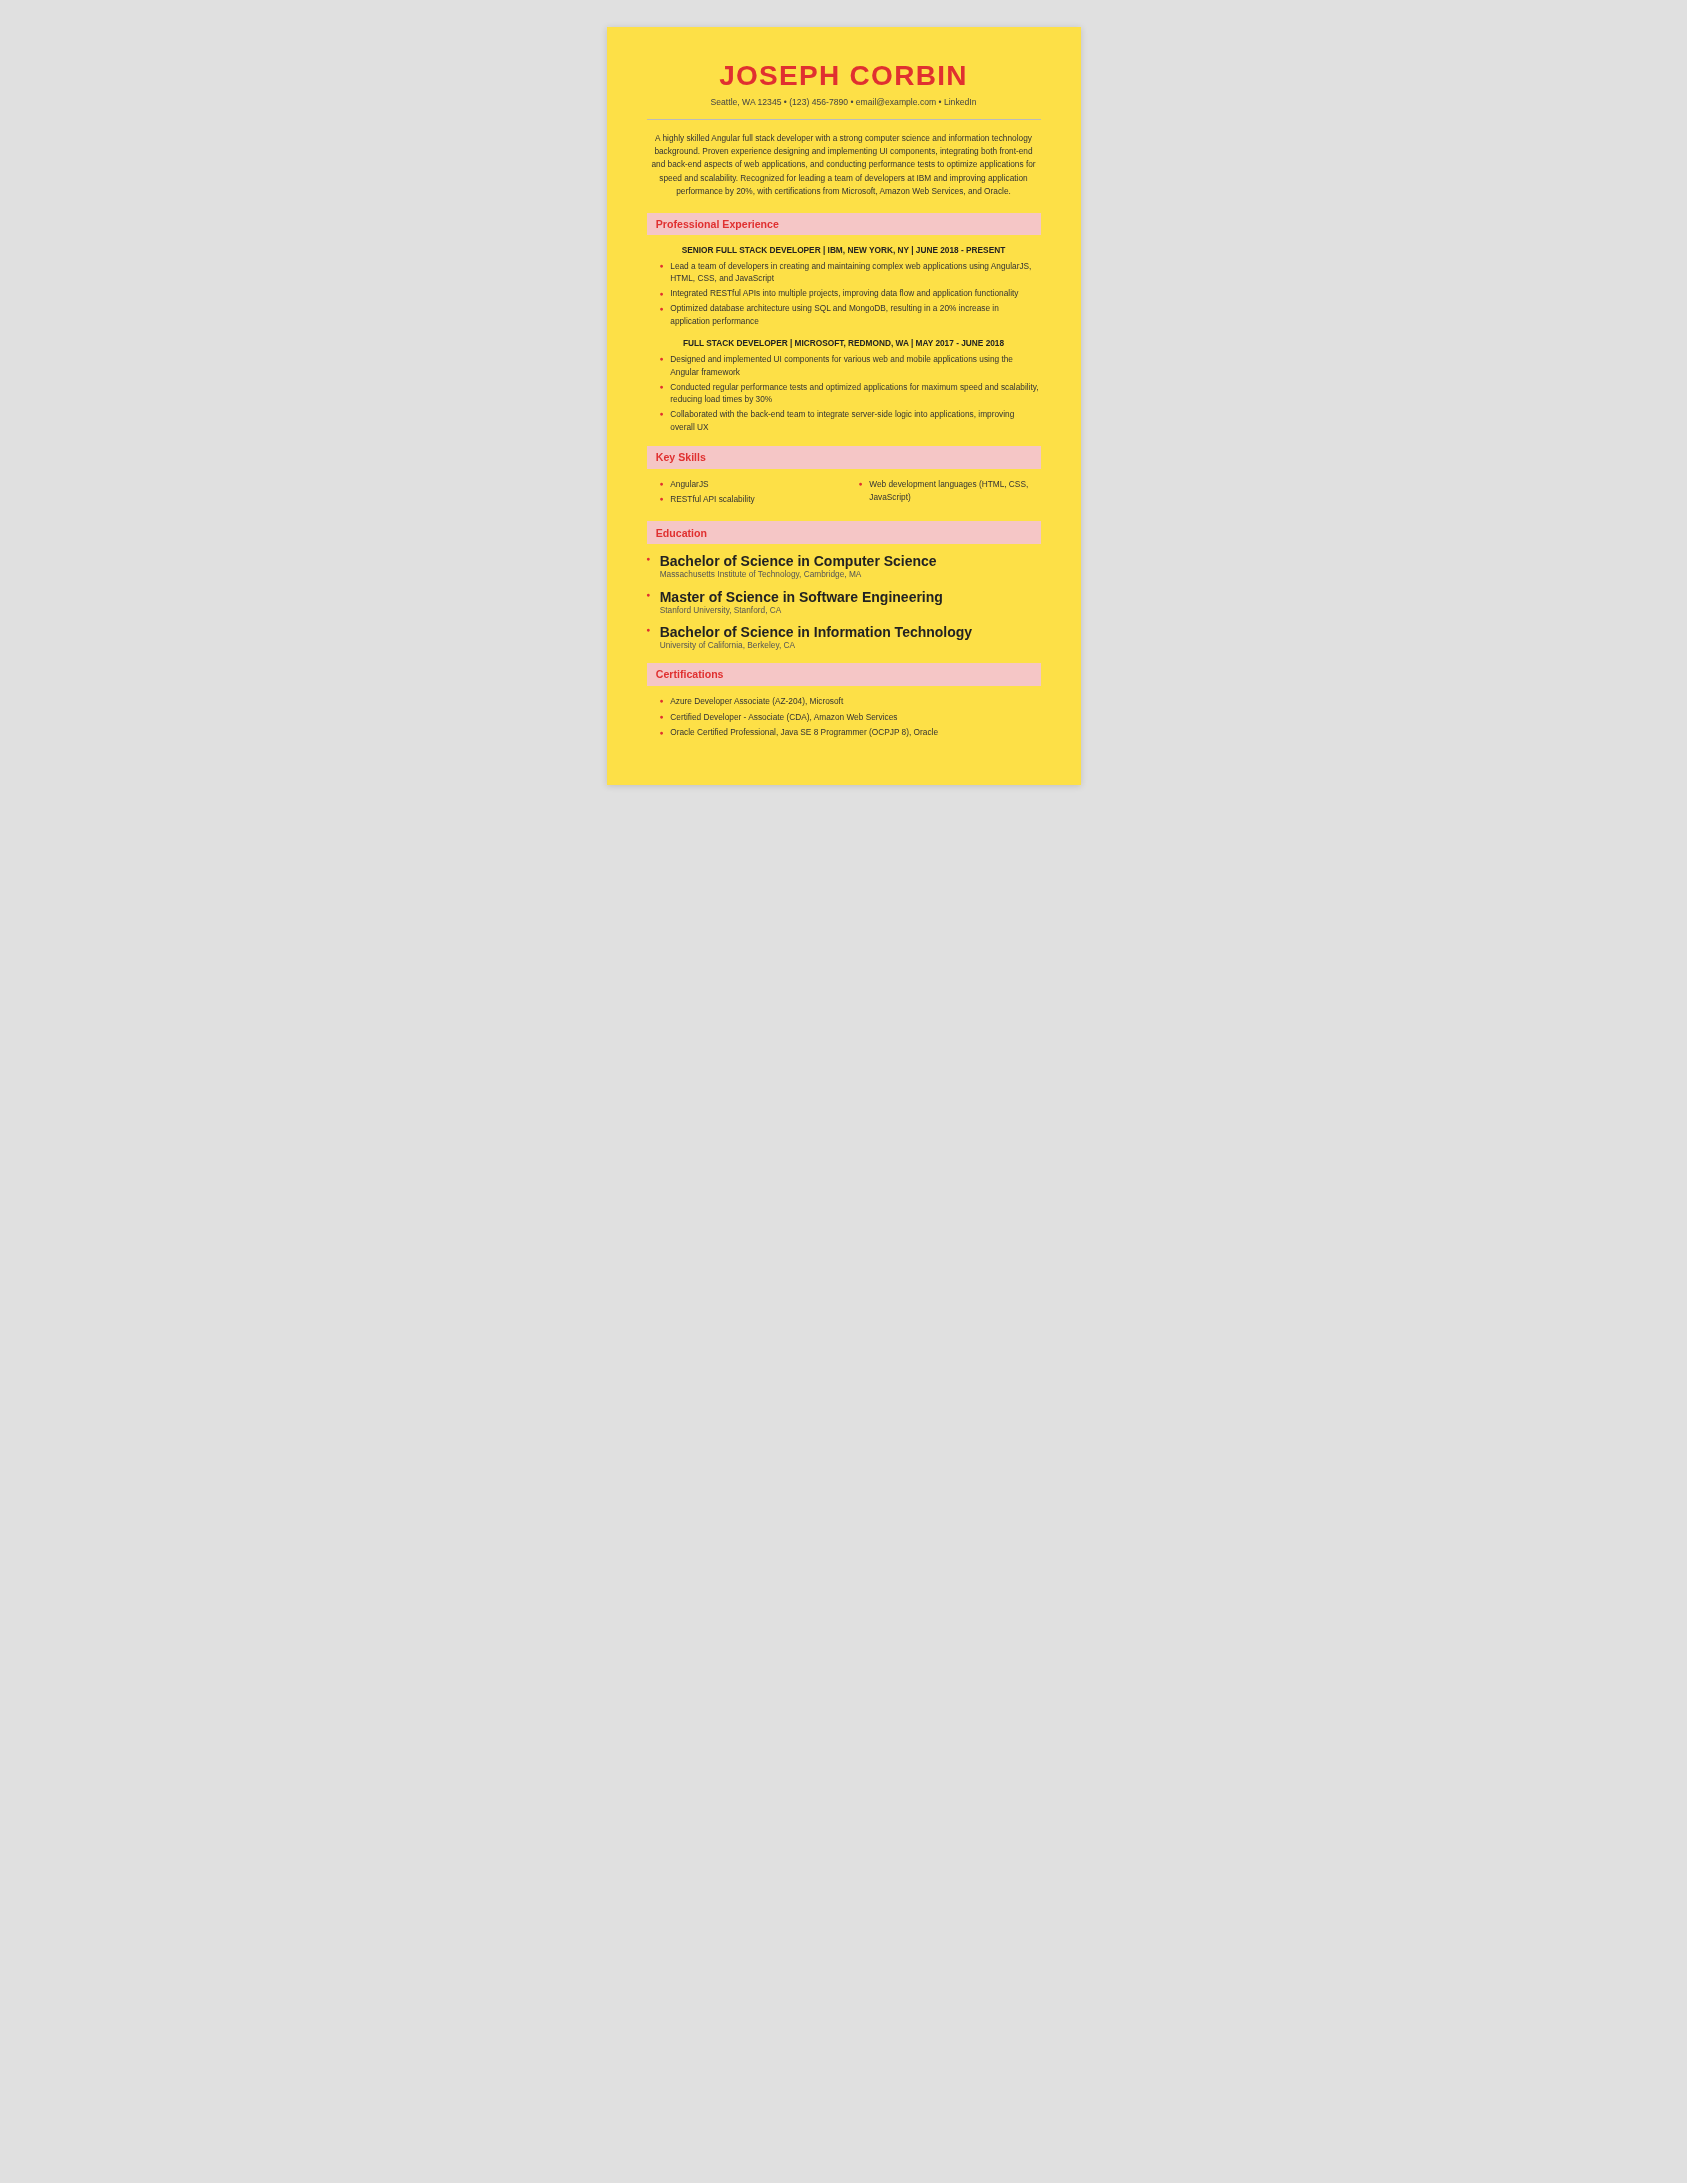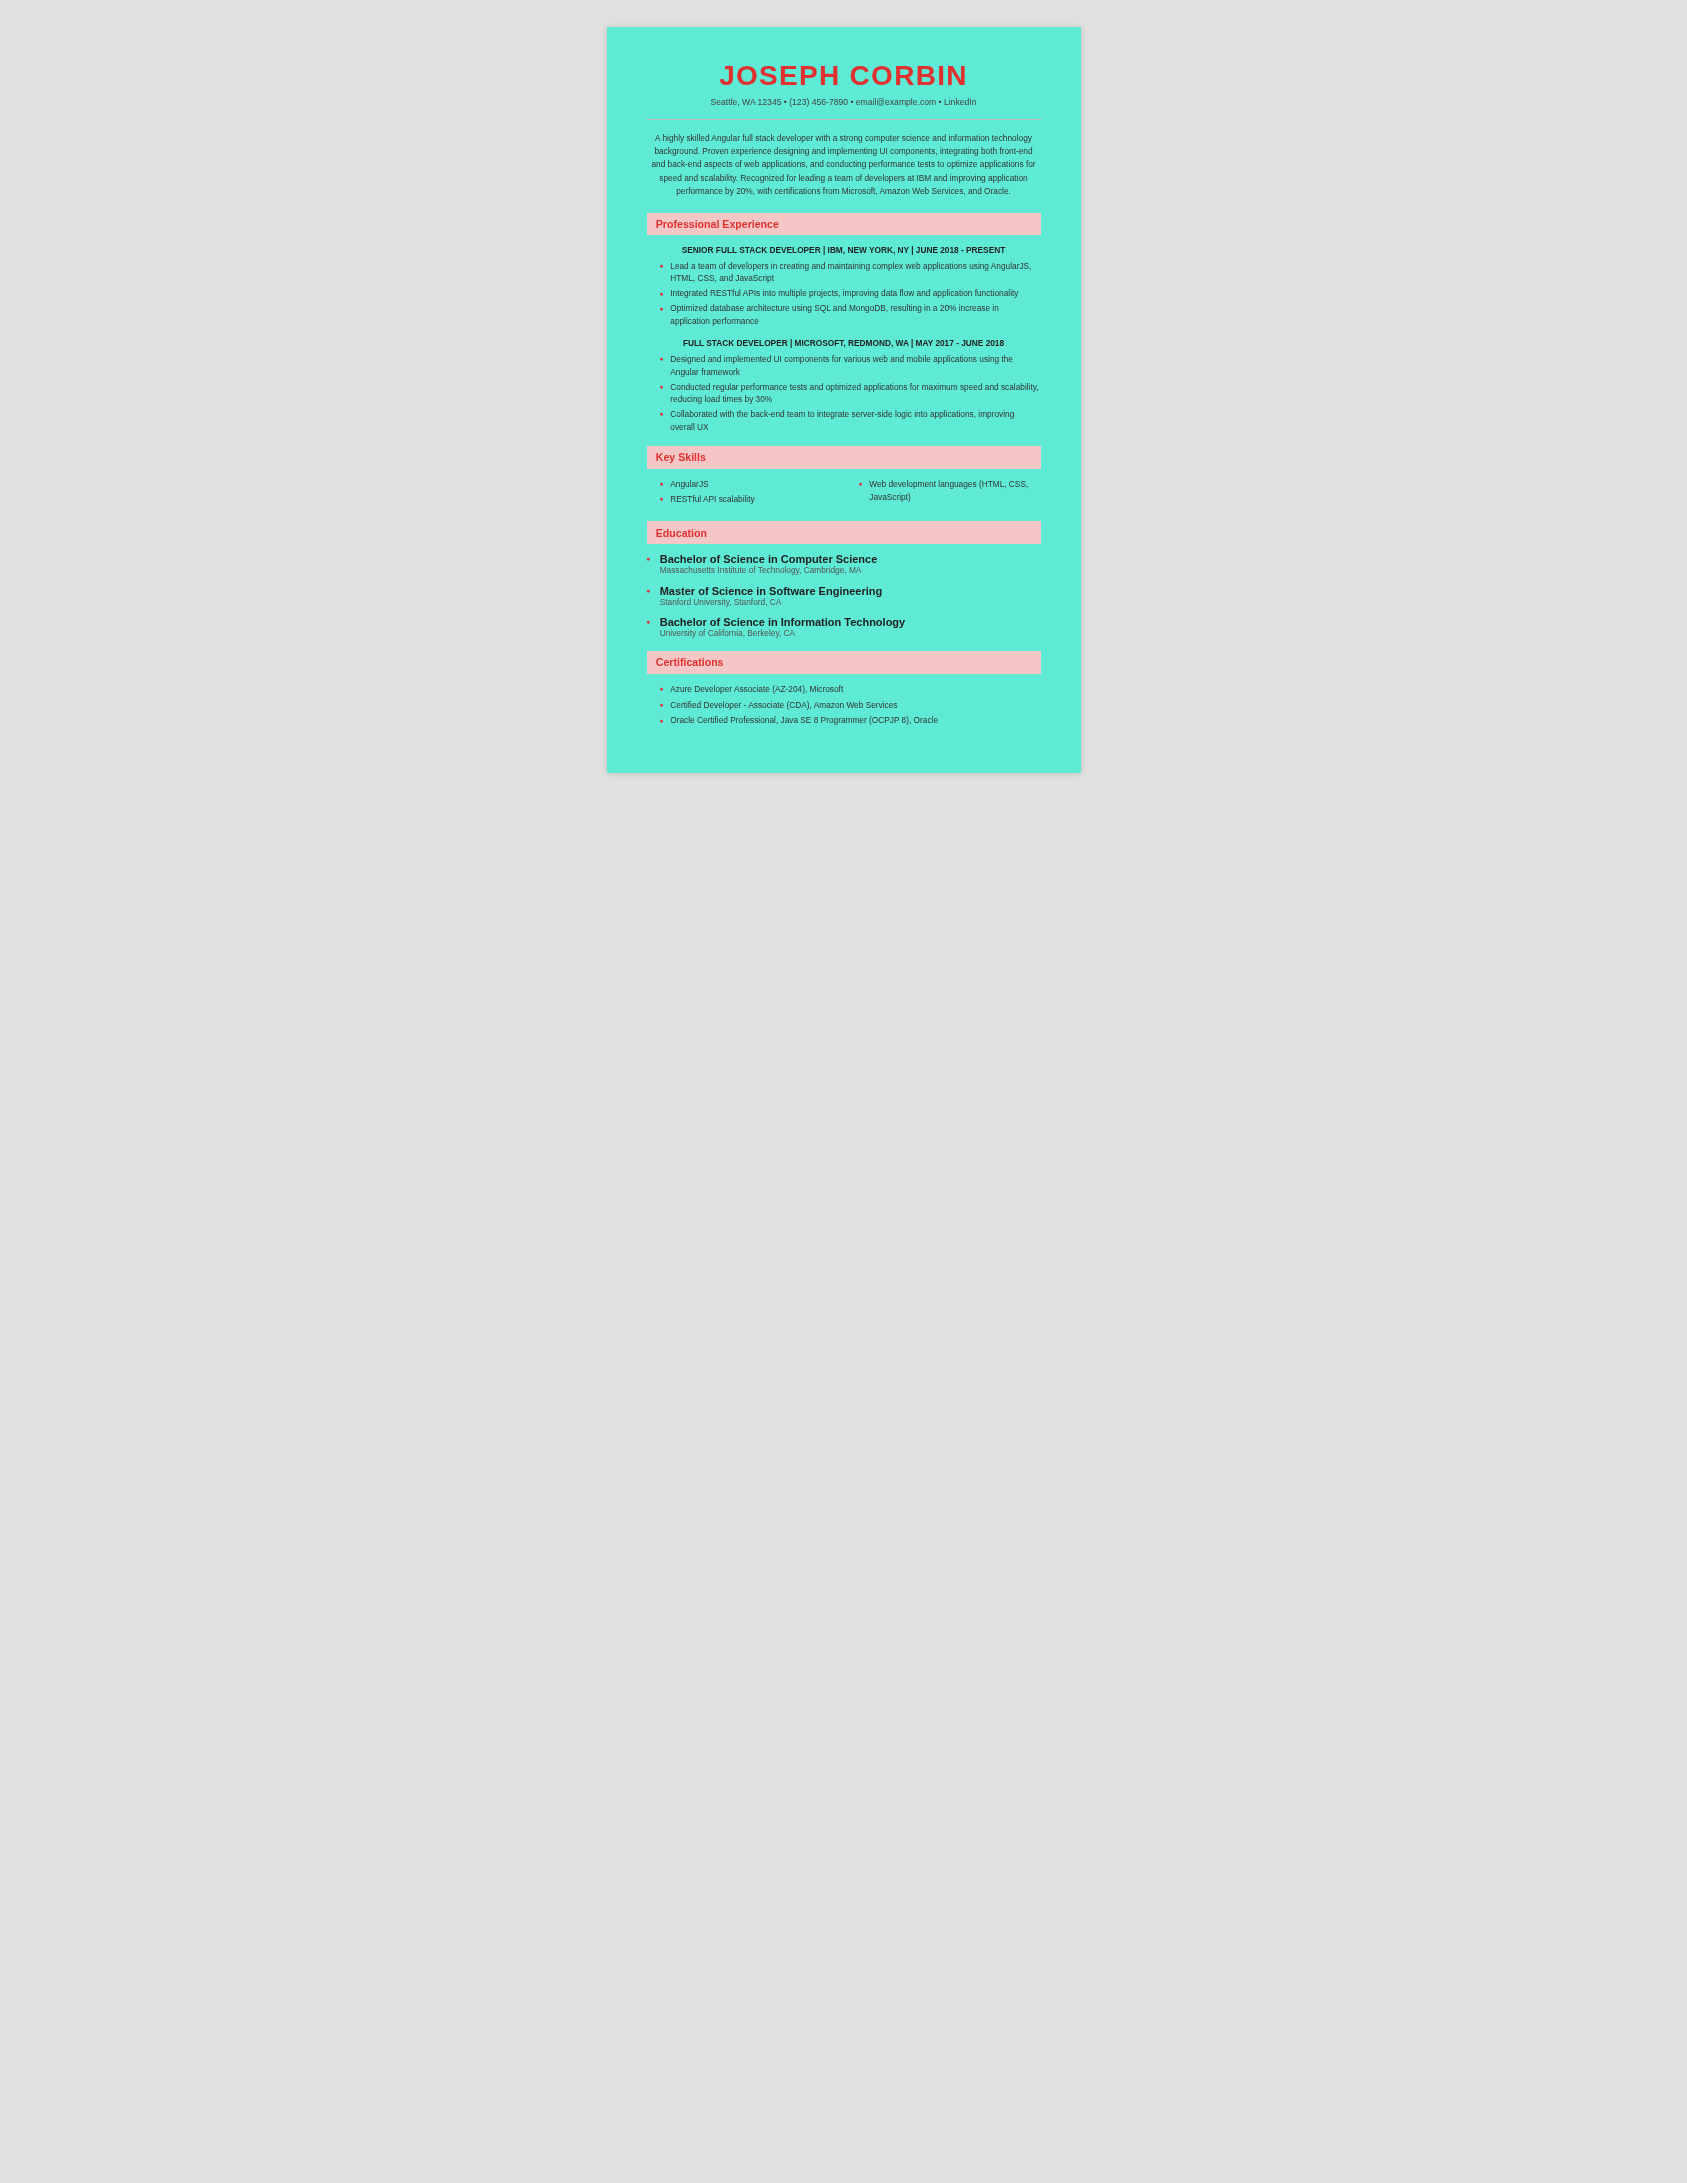--- a/index.html
+++ b/index.html
@@ -11,21 +11,21 @@
     body {
       background: #e0e0e0;
       display: flex;
       justify-content: center;
       align-items: flex-start;
       padding: 26.5px 13.2px;
       font-family: Arial, sans-serif;
     }
 
     .resume-page {
-      background: #5eead4;
+      background: #fde047;
       width: 474px;
       padding: 33px 40px;
       box-shadow: 0 1.3px 6.6px rgba(0,0,0,0.15);
     }
 
     
     .header {
       text-align: center;
       margin-bottom: 12px;
     }
@@ -142,21 +142,21 @@
       font-size: 6.6px;
       top: 2px;
     }
 
     .education-content {
       display: flex;
       flex-direction: column;
     }
 
     .education-degree {
-      font-size: 11px;
+      font-size: 14px;
       font-weight: 700;
       color: #222;
     }
 
     .education-school {
       font-size: 8.3px;
       color: #555;
     }
 
     

